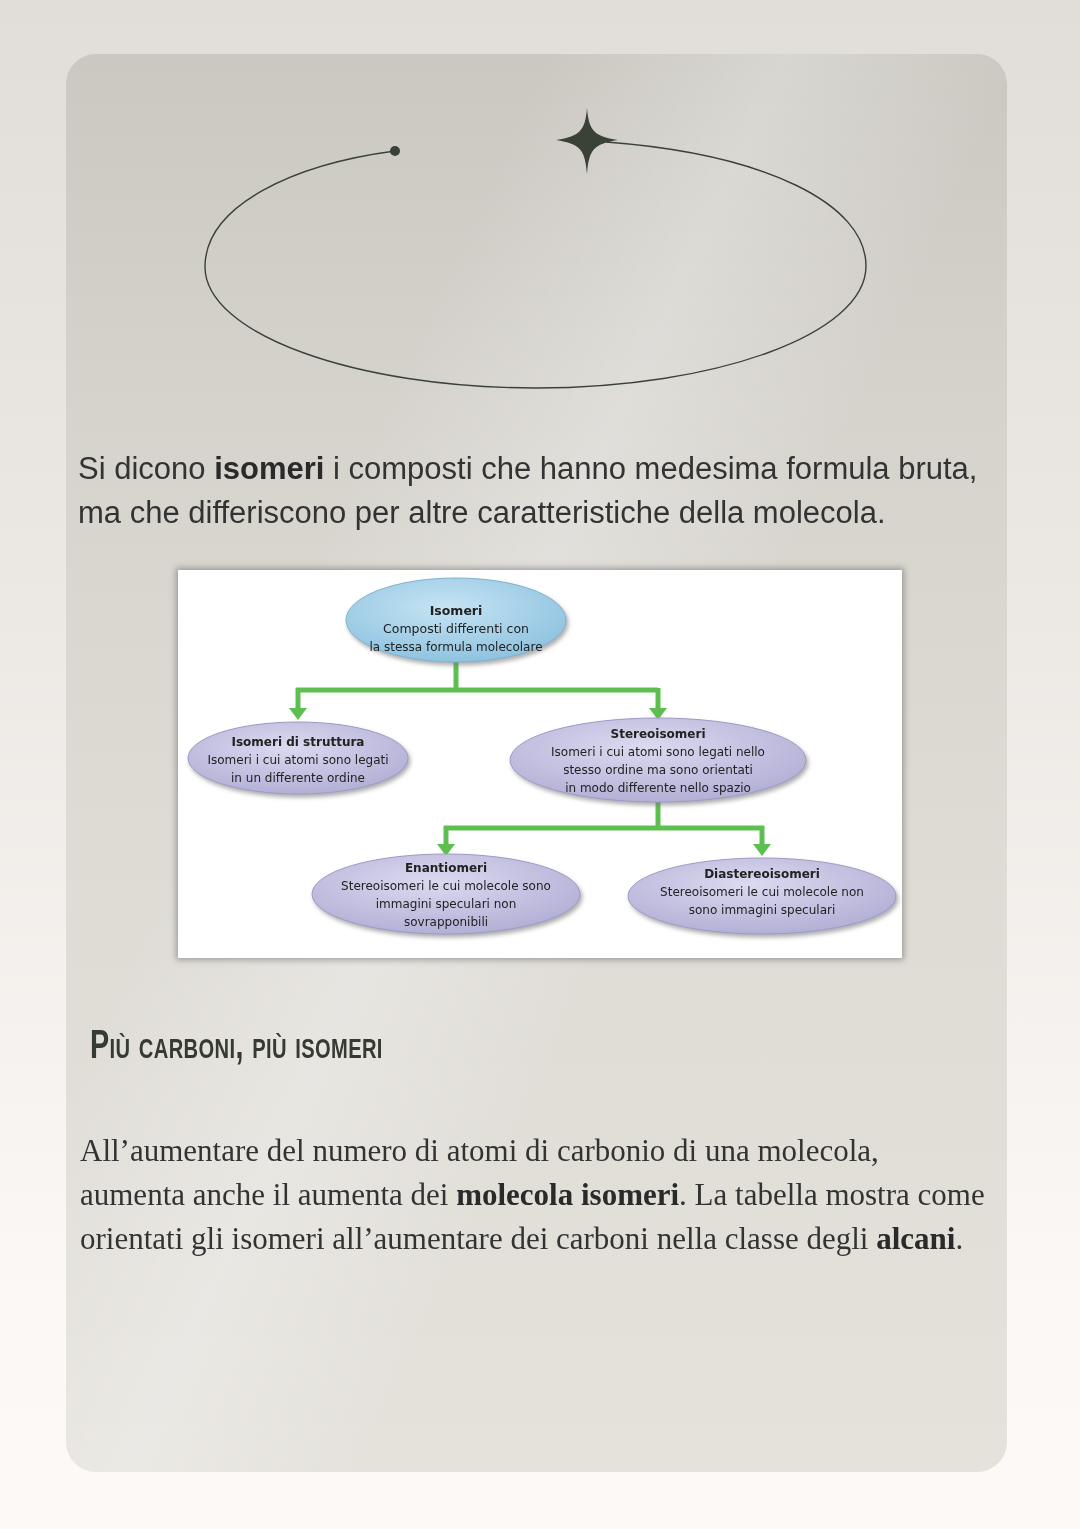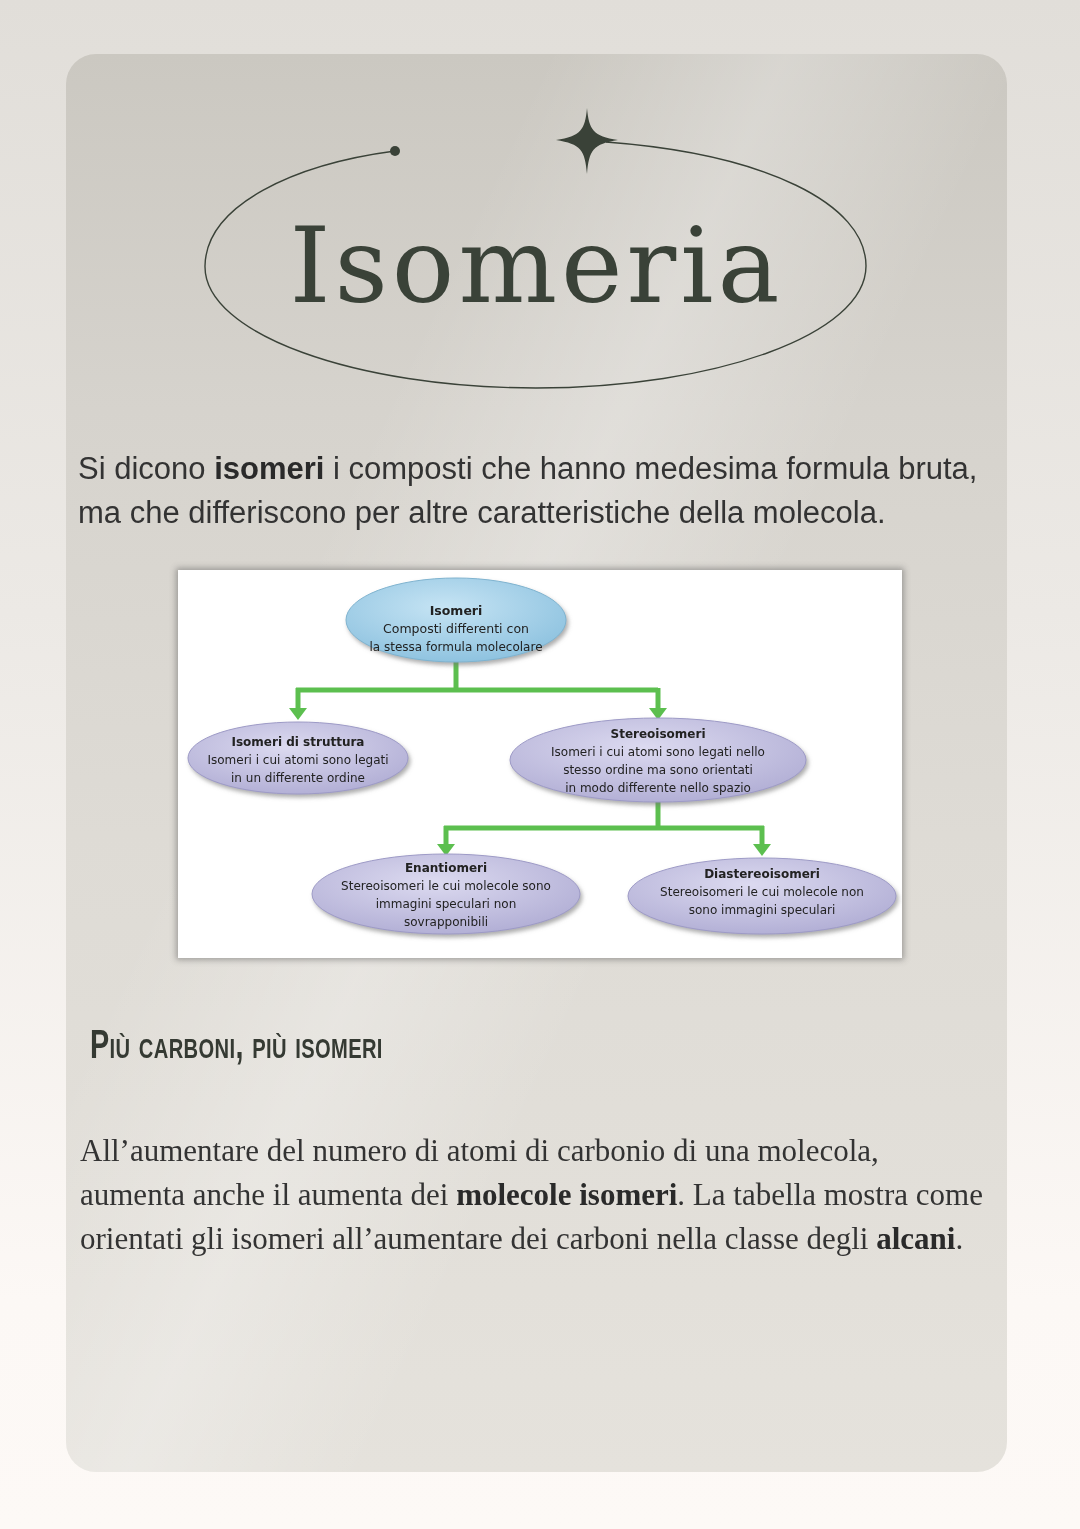--- a/index.html
+++ b/index.html
@@ -52,21 +52,20 @@
 <div class="card">
   <div class="sheen"></div>
 
   <svg class="title-art" viewBox="0 0 941 360" width="941" height="360">
     <g>
       <path d="M329,97 C230,110 140,150 139,212 C138,280 290,334 470,334 C650,334 800,280 800,212 C800,150 700,100 540,88" fill="none" stroke="#3a4238" stroke-width="1.4"></path>
     </g>
     <circle cx="329" cy="97" r="5" fill="#3a4238"></circle>
     <path d="M521,54 C523,76 527,82 552,86 C527,90 523,96 521,120 C519,96 515,90 490,86 C515,82 519,76 521,54 Z" fill="#3a4238"></path>
   </svg>
-  <div class="title-text">Isomeria</div>
 
   <p class="intro"><span>Si dicono </span><b>isomeri</b><span> i composti che hanno medesima formula bruta, ma che differiscono per altre caratteristiche della molecola.</span></p>
 
   <div class="figure">
     <svg viewBox="0 0 724 388" width="724" height="388">
       <defs>
         <radialGradient id="gRoot" cx="45%" cy="35%" r="65%">
           <stop offset="0%" stop-color="#c6e4f4"></stop>
             <stop offset="100%" stop-color="#8fc3e0"></stop>
         </radialGradient>
@@ -130,14 +129,14 @@
         <ellipse cx="584" cy="326" rx="134" ry="38" fill="url(#gChild)" stroke="#9d9ac6" stroke-width="1"></ellipse>
       </g>
       <text class="node-text" x="584" y="308" text-anchor="middle" font-size="12" font-weight="bold">Diastereoisomeri</text>
       <text class="node-text" x="584" y="326" text-anchor="middle" font-size="12">Stereoisomeri le cui molecole non</text>
       <text class="node-text" x="584" y="344" text-anchor="middle" font-size="12">sono immagini speculari</text>
     </svg>
   </div>
 
   <div class="section-title">Più carboni, più isomeri</div>
 
-  <p class="body2"><span>All’aumentare del numero di atomi di carbonio di una molecola, aumenta anche il aumenta dei </span><b>molecole isomeri</b><span>.</span><span> La tabella mostra come orientati gli isomeri all’aumentare dei carboni nella classe degli </span><b>alcani</b><span>.</span></p>
+  <p class="body2"><span>All’aumentare del numero di atomi di carbonio di una molecola, aumenta anche il aumenta dei </span><b>molecola isomeri</b><span>.</span><span> La tabella mostra come orientati gli isomeri all’aumentare dei carboni nella classe degli </span><b>alcani</b><span>.</span></p>
 </div>
 
 </body></html>

